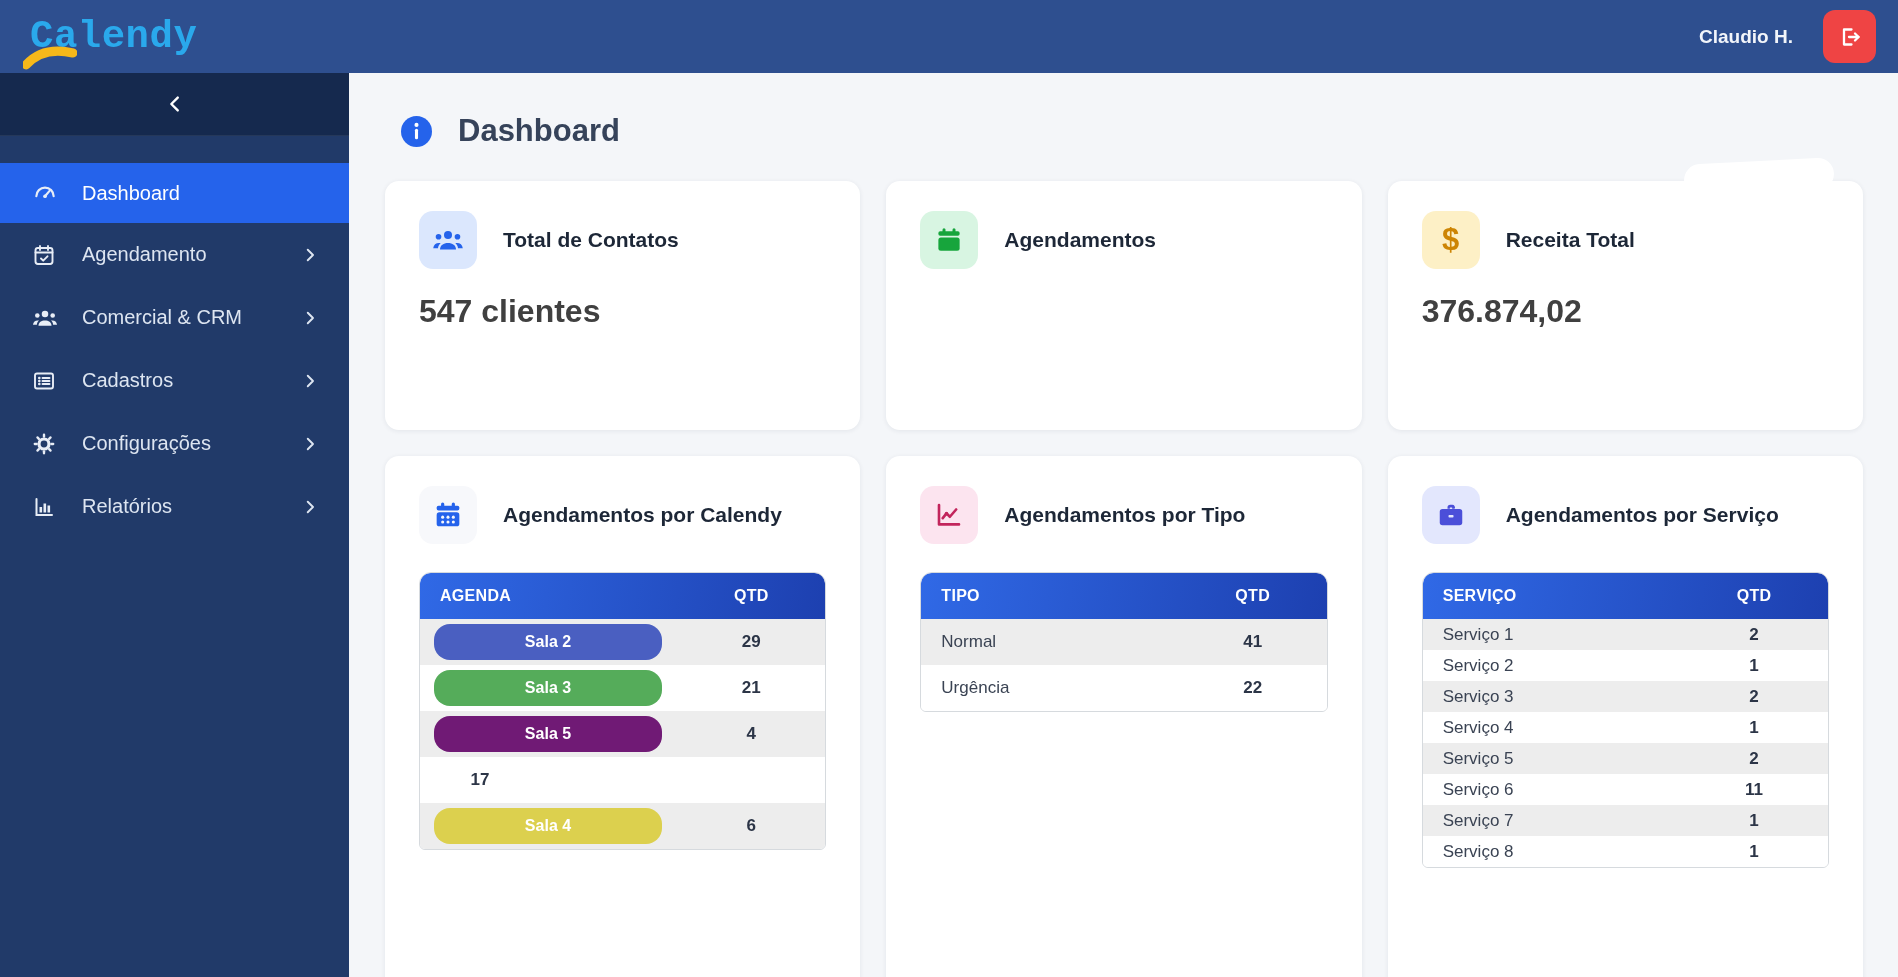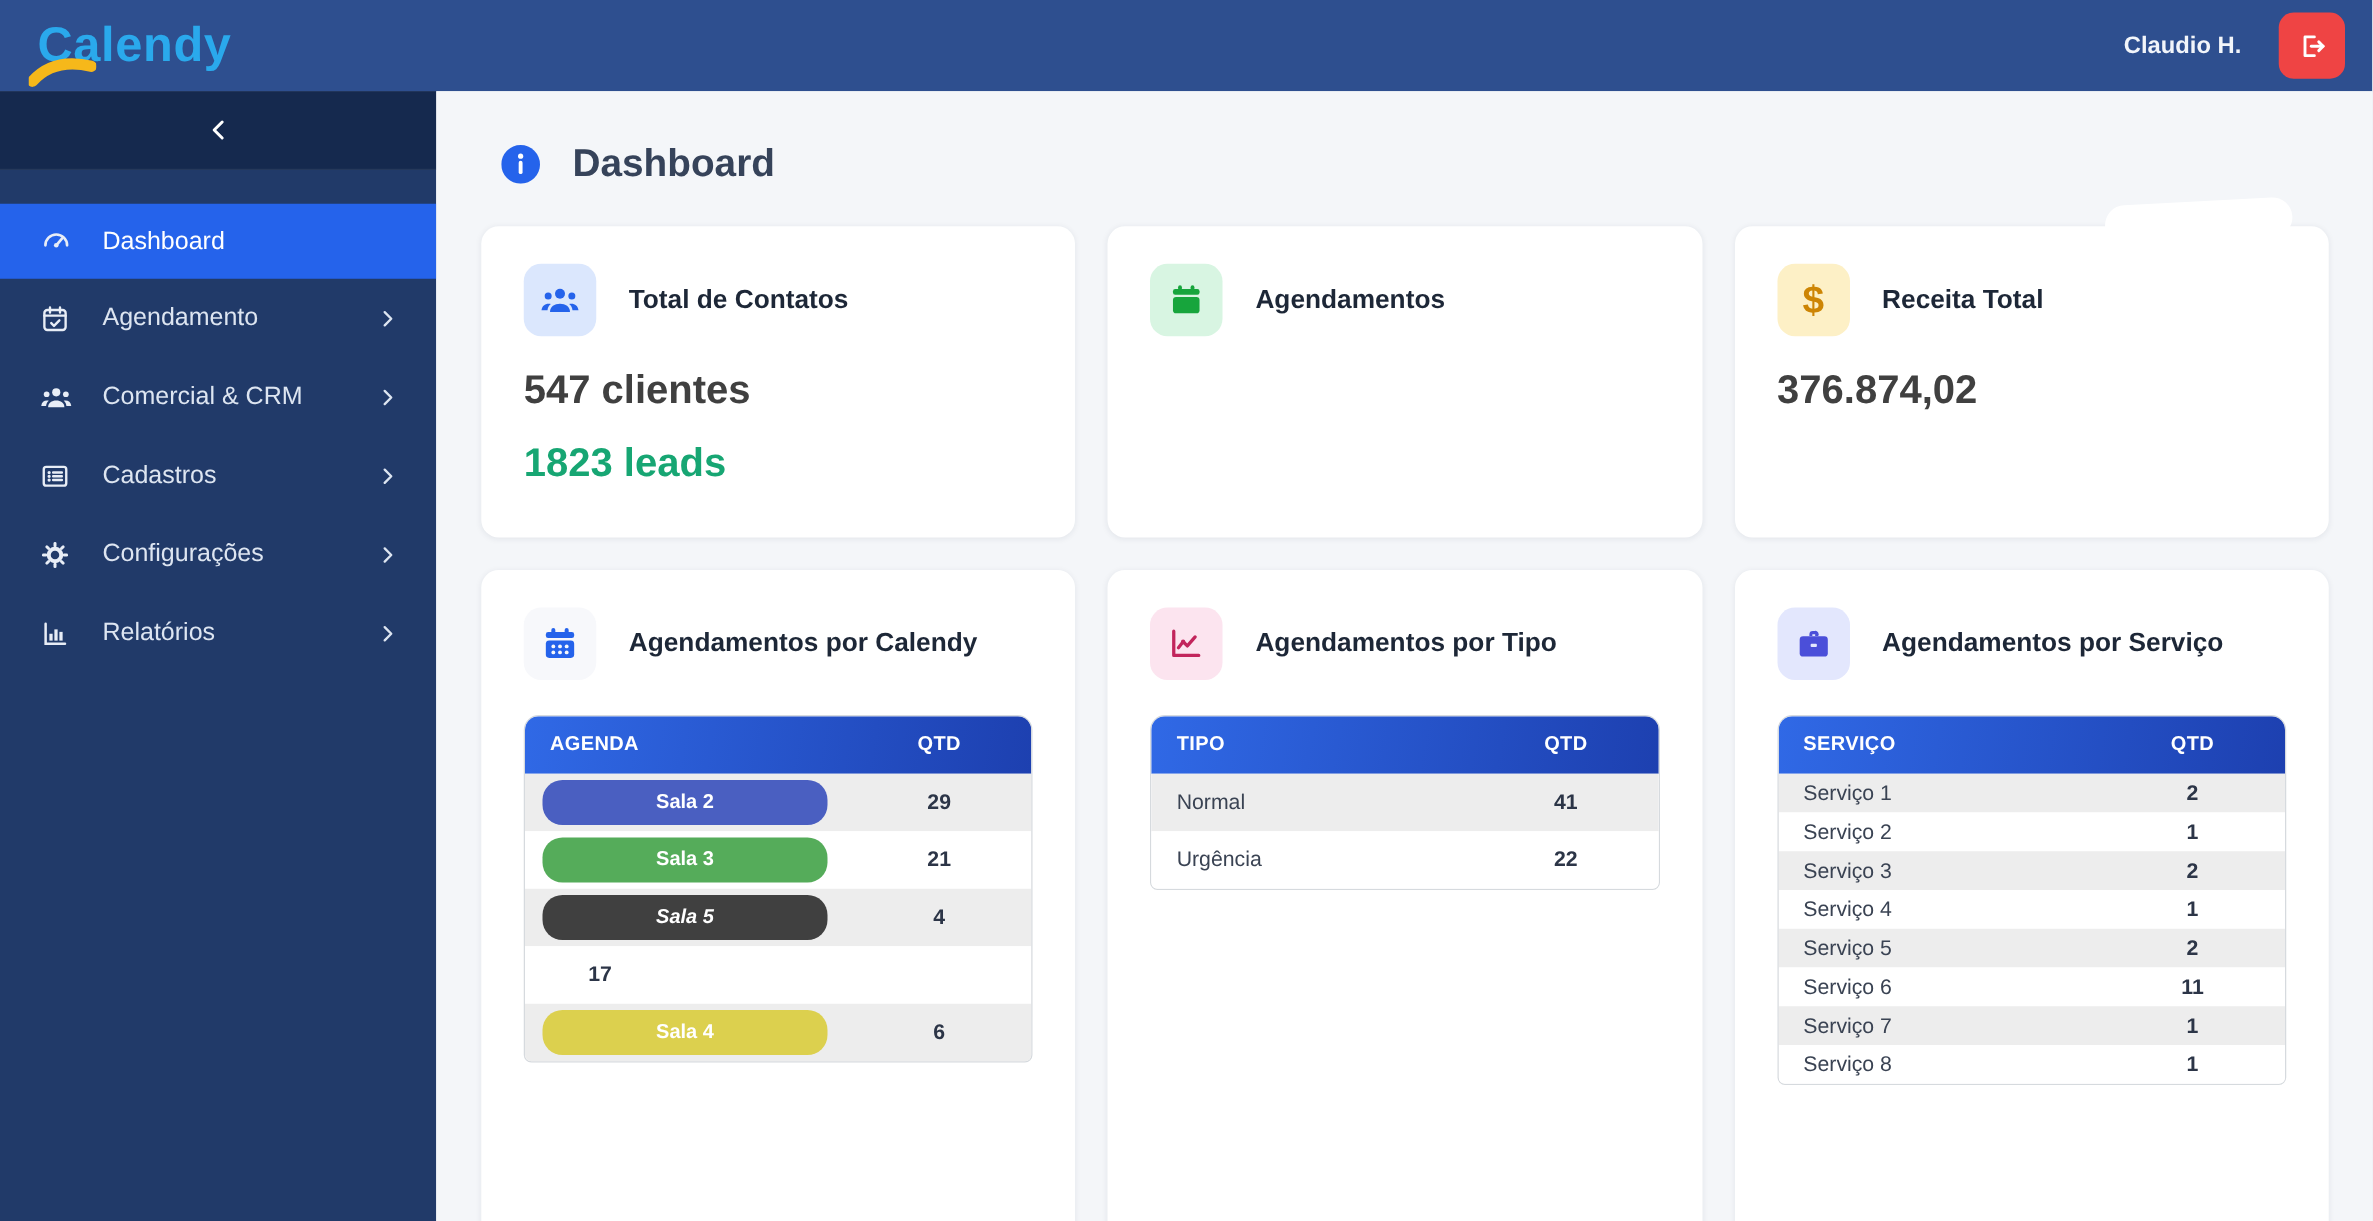--- a/index.html
+++ b/index.html
@@ -1,21 +1,21 @@
 <!DOCTYPE html>
 <html><head>
 <meta charset="utf-8">
 <style>
   * { margin:0; padding:0; box-sizing:border-box; }
   body { font-family:"Liberation Sans", sans-serif; background:#e8eaed; }
   .app { width:1898px; height:977px; position:relative; overflow:hidden; background:#f4f6f9; }
 
   
   .topbar { height:73px; background:#2e4f8f; display:flex; align-items:center; padding:0 22px 0 30px; }
-  .logo { position:relative; font-size:39px; font-weight:700; color:#2aa9ec; letter-spacing:.5px; cursor:pointer; }
+  .logo { position:relative; font-size:39px; font-weight:700; color:#2aa9ec; letter-spacing:.5px; cursor:pointer;font-family:Liberation Mono, monospace; }
   .logo .swoosh { position:absolute; left:-7px; top:29px; }
   .topbar-right { margin-left:auto; display:flex; align-items:center; }
   .username { color:#f2f5fa; font-size:19px; font-weight:700; margin-right:30px; }
   .logout-btn { width:53px; height:53px; background:#ef4444; border:none; border-radius:12px;
                 display:flex; align-items:center; justify-content:center; cursor:pointer; }
 
   
   .body-row { display:flex; height:904px; }
 
   
@@ -245,21 +245,20 @@
                 <path d="M6 19.2c0-3.2 2.7-4.9 6-4.9s6 1.7 6 4.9z"></path>
                 <circle cx="4.9" cy="9.6" r="2.1"></circle>
                   <circle cx="19.1" cy="9.6" r="2.1"></circle>
                 <path d="M.9 18.2c.3-2.5 2-3.9 4.3-3.9.4 0 .9 0 1.3.1-1.2 1-1.9 2.3-2 3.8z"></path>
                 <path d="M23.1 18.2c-.3-2.5-2-3.9-4.3-3.9-.4 0-.9 0-1.3.1 1.2 1 1.9 2.3 2 3.8z"></path>
               </svg>
             </div>
             <div class="card-title">Total de Contatos</div>
           </div>
           <div class="stat-value v-blue">547 clientes</div>
-          <div class="stat-value v-green" style="margin-top:22px">1823 leads</div>
         </div>
 
         <div class="card">
           <div class="card-head">
             <div class="icon-box ib-green">
               <svg width="30" height="30" viewBox="0 0 24 24" fill="currentColor">
                 <rect x="3.5" y="5" width="17" height="3.6" rx="1.4"></rect>
                 <rect x="3.5" y="10" width="17" height="10.5" rx="2"></rect>
                 <rect x="6.8" y="2.6" width="2.4" height="4.4" rx="1.2"></rect>
                 <rect x="14.8" y="2.6" width="2.4" height="4.4" rx="1.2"></rect>
@@ -311,21 +310,21 @@
               <div class="c2 qtd">29</div>
             </div>
             <div class="trow">
               <div class="c1 pillcell">
                   <span class="pill" style="background-color: rgb(85, 172, 90);">Sala 3</span>
                 </div>
               <div class="c2 qtd">21</div>
             </div>
             <div class="trow">
               <div class="c1 pillcell">
-                  <span class="pill" style="background-color: #404040; font-style: italic;">Sala 5</span>
+                  <span class="pill" style="background-color: #701a75;">Sala 5</span>
                 </div>
               <div class="c2 qtd">4</div>
             </div>
             <div class="trow">
               <div class="c2 qtd">17</div>
             </div>
             <div class="trow">
               <div class="c1 pillcell">
                   <span class="pill" style="background-color: rgb(220, 208, 78);">Sala 4</span>
                 </div>

